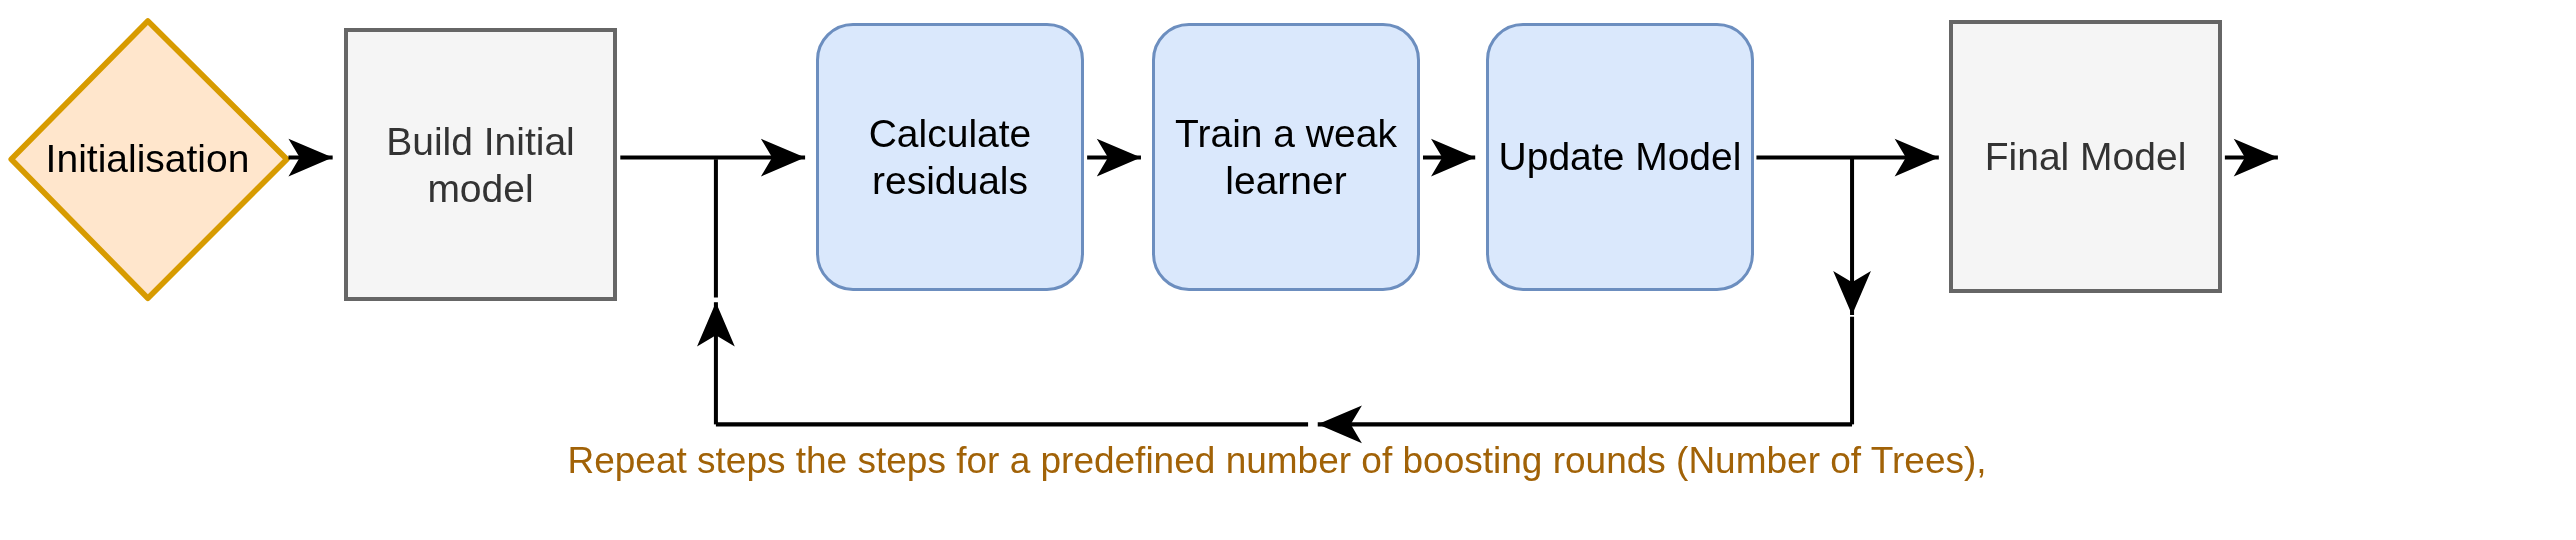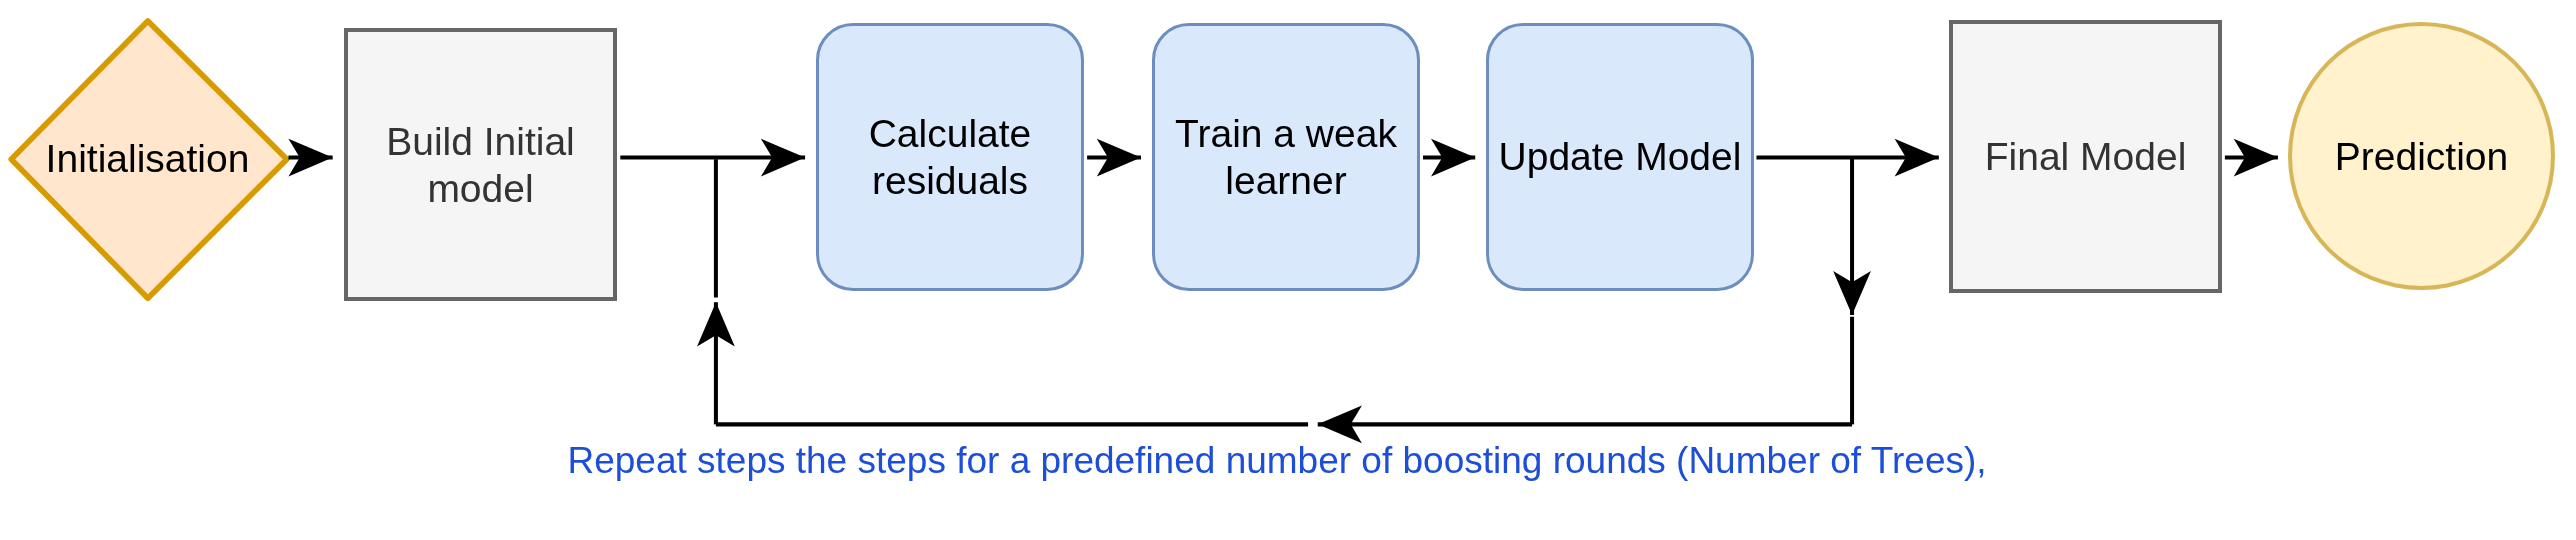--- a/index.html
+++ b/index.html
@@ -73,21 +73,21 @@
 
   .caption {
     position: absolute;
     z-index: 2;
     left: 313px;
     top: 438px;
     width: 1928px;
     text-align: center;
     font-size: 37px;
     line-height: 46px;
-    color: #1d4ed8;
+    color: #a16207;
   }
 </style>
 </head>
 <body>
 
 <div class="canvas">
 
   <svg class="layer shapes" width="2576" height="541" viewBox="0 0 3206 673" xmlns="http://www.w3.org/2000/svg">
     <polygon points="14,198 184,26 357,198 184,371" fill="#ffe6cc" stroke="#d79b00" stroke-width="7" stroke-linejoin="round"></polygon>
   </svg>
@@ -109,23 +109,20 @@
   </div>
 
   <div class="node round-blue" id="node-update">
     <span class="lbl">Update Model</span>
   </div>
 
   <div class="node rect-gray" id="node-final">
     <span class="lbl">Final Model</span>
   </div>
 
-  <div class="node ellipse-yellow" id="node-prediction">
-    <span class="lbl">Prediction</span>
-  </div>
 
   <div class="caption">
     <div>Repeat steps the steps for a predefined number of boosting rounds (Number of Trees),</div>
   </div>
 
   <svg class="layer connectors" width="2576" height="541" viewBox="0 0 3206 673" xmlns="http://www.w3.org/2000/svg">
     <defs>
       <marker id="arrowhead" viewBox="0 0 13 11" refX="12" refY="5.5" markerWidth="13" markerHeight="11" markerUnits="strokeWidth" orient="auto">
         <path d="M 1 0.8 L 12 5.5 L 1 10.2 L 3.8 5.5 Z" fill="#000000"></path>
       </marker>

